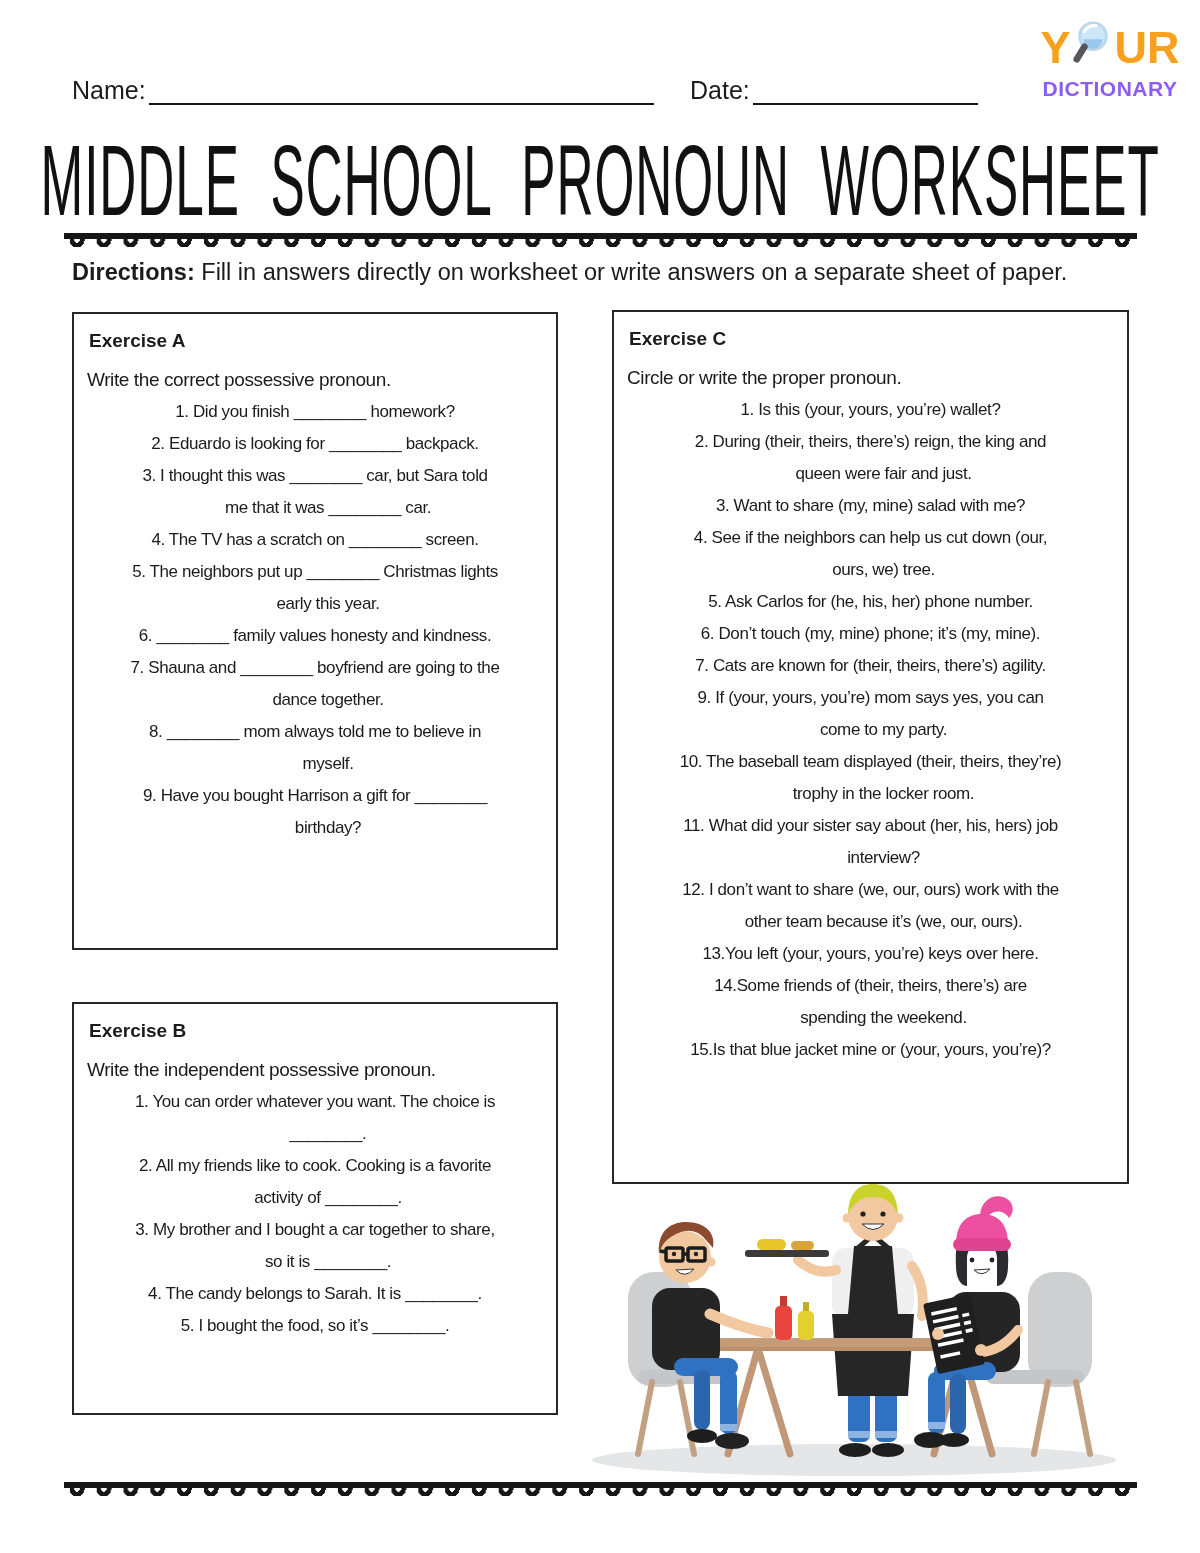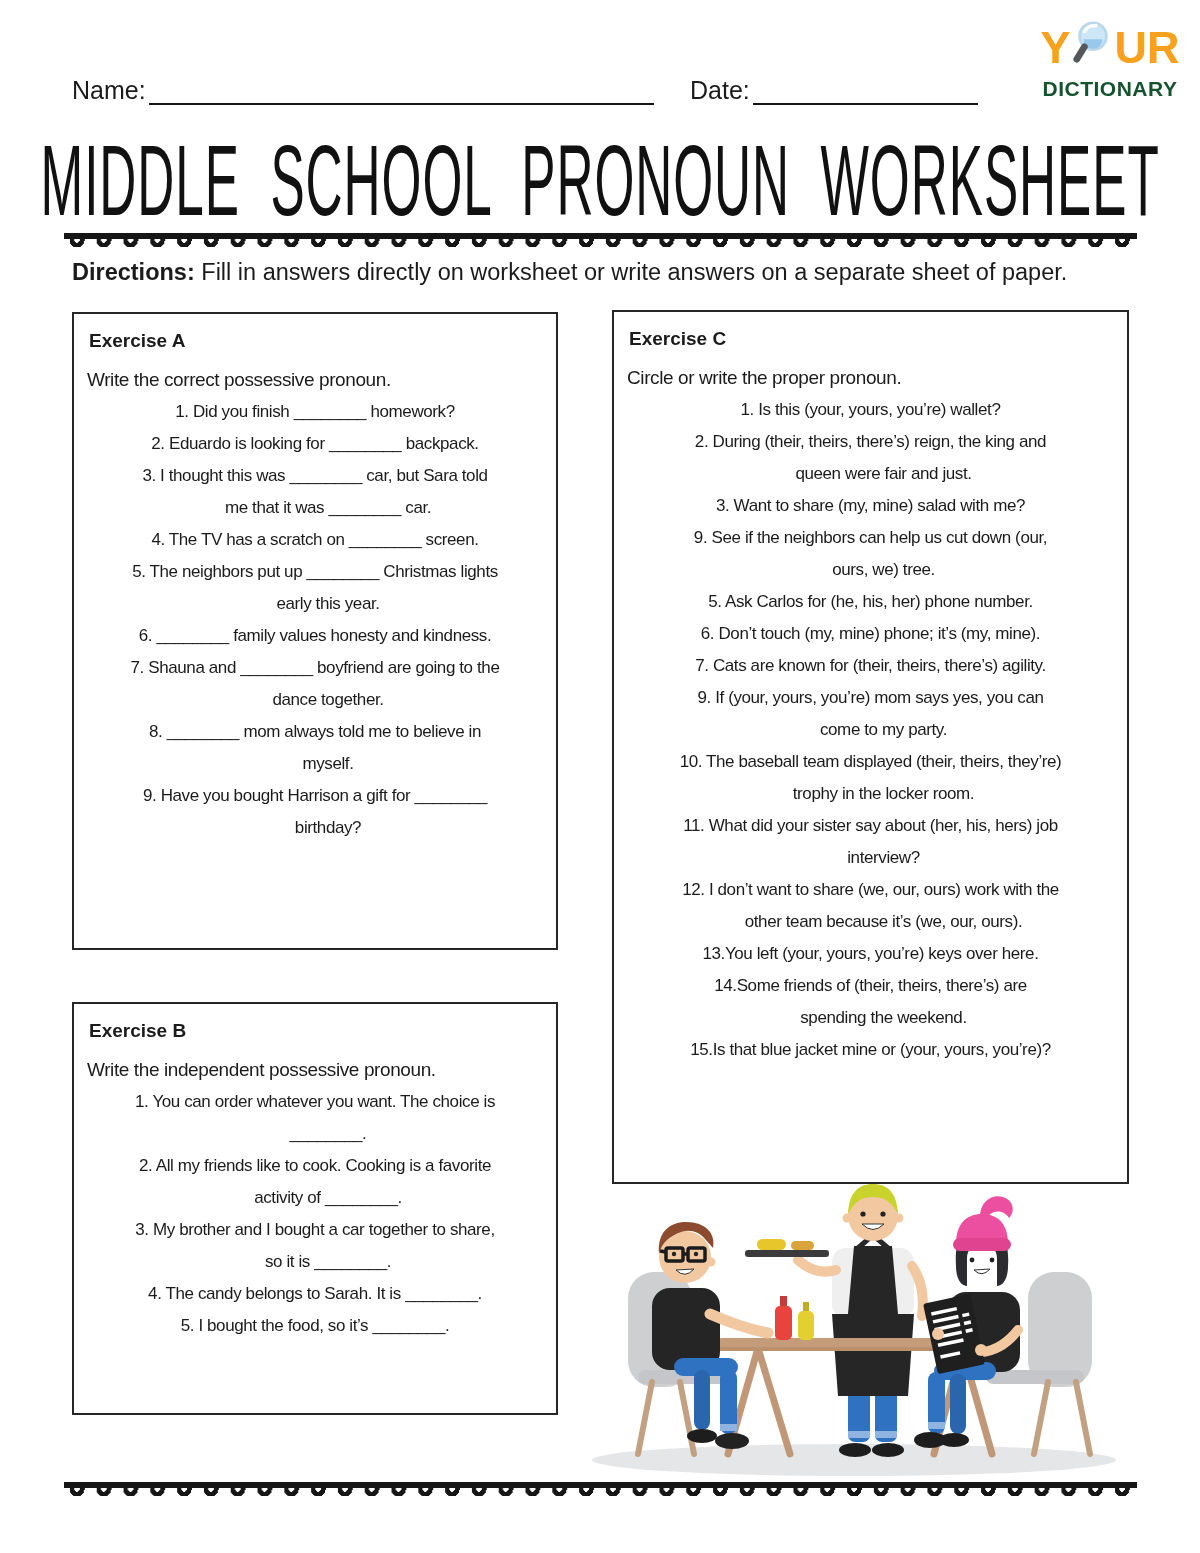--- a/index.html
+++ b/index.html
@@ -12,21 +12,21 @@
   .hdr-name { left:72px; }
   .hdr-date { left:690px; }
   .wline { display:inline-block; border-bottom:2.5px solid #151515; height:1.05em; vertical-align:bottom; margin-left:3px; }
   .name-line { width:505px; }
   .date-line { width:225px; }
 
   
   .logo { position:absolute; left:1030px; top:20px; width:160px; text-align:center; }
   .logo-your { display:flex; align-items:center; justify-content:center; font-weight:bold; font-size:45px; color:#F8A11E; letter-spacing:0px; line-height:1; }
   .logo-your svg { margin:0 1px 4px 1px; }
-  .logo-dict { font-weight:bold; font-size:21px; color:#14532d; letter-spacing:0.5px; margin-top:2px; }
+  .logo-dict { font-weight:bold; font-size:21px; color:#8b5cf6; letter-spacing:0.5px; margin-top:2px; }
 
   
   .title-wrap { position:absolute; left:0; top:122px; width:1200px; text-align:center; }
   .title-text { display:inline-block; font-size:54px; font-weight:400; color:#111;
                 letter-spacing:1px; word-spacing:16px; white-space:nowrap;
                 transform:scale(0.95,1.85); transform-origin:center top; }
 
   
   .scallop { position:absolute; height:20px;
     background-image:
@@ -128,21 +128,21 @@
   </div>
 
   <div class="ex-box ex-c">
     <div class="ex-title">Exercise C</div>
     <div class="ex-sub">Circle or write the proper pronoun.</div>
     <div class="ex-items">
         <div class="ex-item">1. Is this (your, yours, you’re) wallet?</div>
         <div class="ex-item">2. During (their, theirs, there’s) reign, the king and
 queen were fair and just.</div>
         <div class="ex-item">3. Want to share (my, mine) salad with me?</div>
-        <div class="ex-item">9. See if the neighbors can help us cut down (our,
+        <div class="ex-item">4. See if the neighbors can help us cut down (our,
 ours, we) tree.</div>
         <div class="ex-item">5. Ask Carlos for (he, his, her) phone number.</div>
         <div class="ex-item">6. Don’t touch (my, mine) phone; it’s (my, mine).</div>
         <div class="ex-item">7. Cats are known for (their, theirs, there’s) agility.</div>
         <div class="ex-item">9. If (your, yours, you’re) mom says yes, you can
 come to my party.</div>
         <div class="ex-item">10. The baseball team displayed (their, theirs, they’re)
 trophy in the locker room.</div>
         <div class="ex-item">11. What did your sister say about (her, his, hers) job
 interview?</div>

